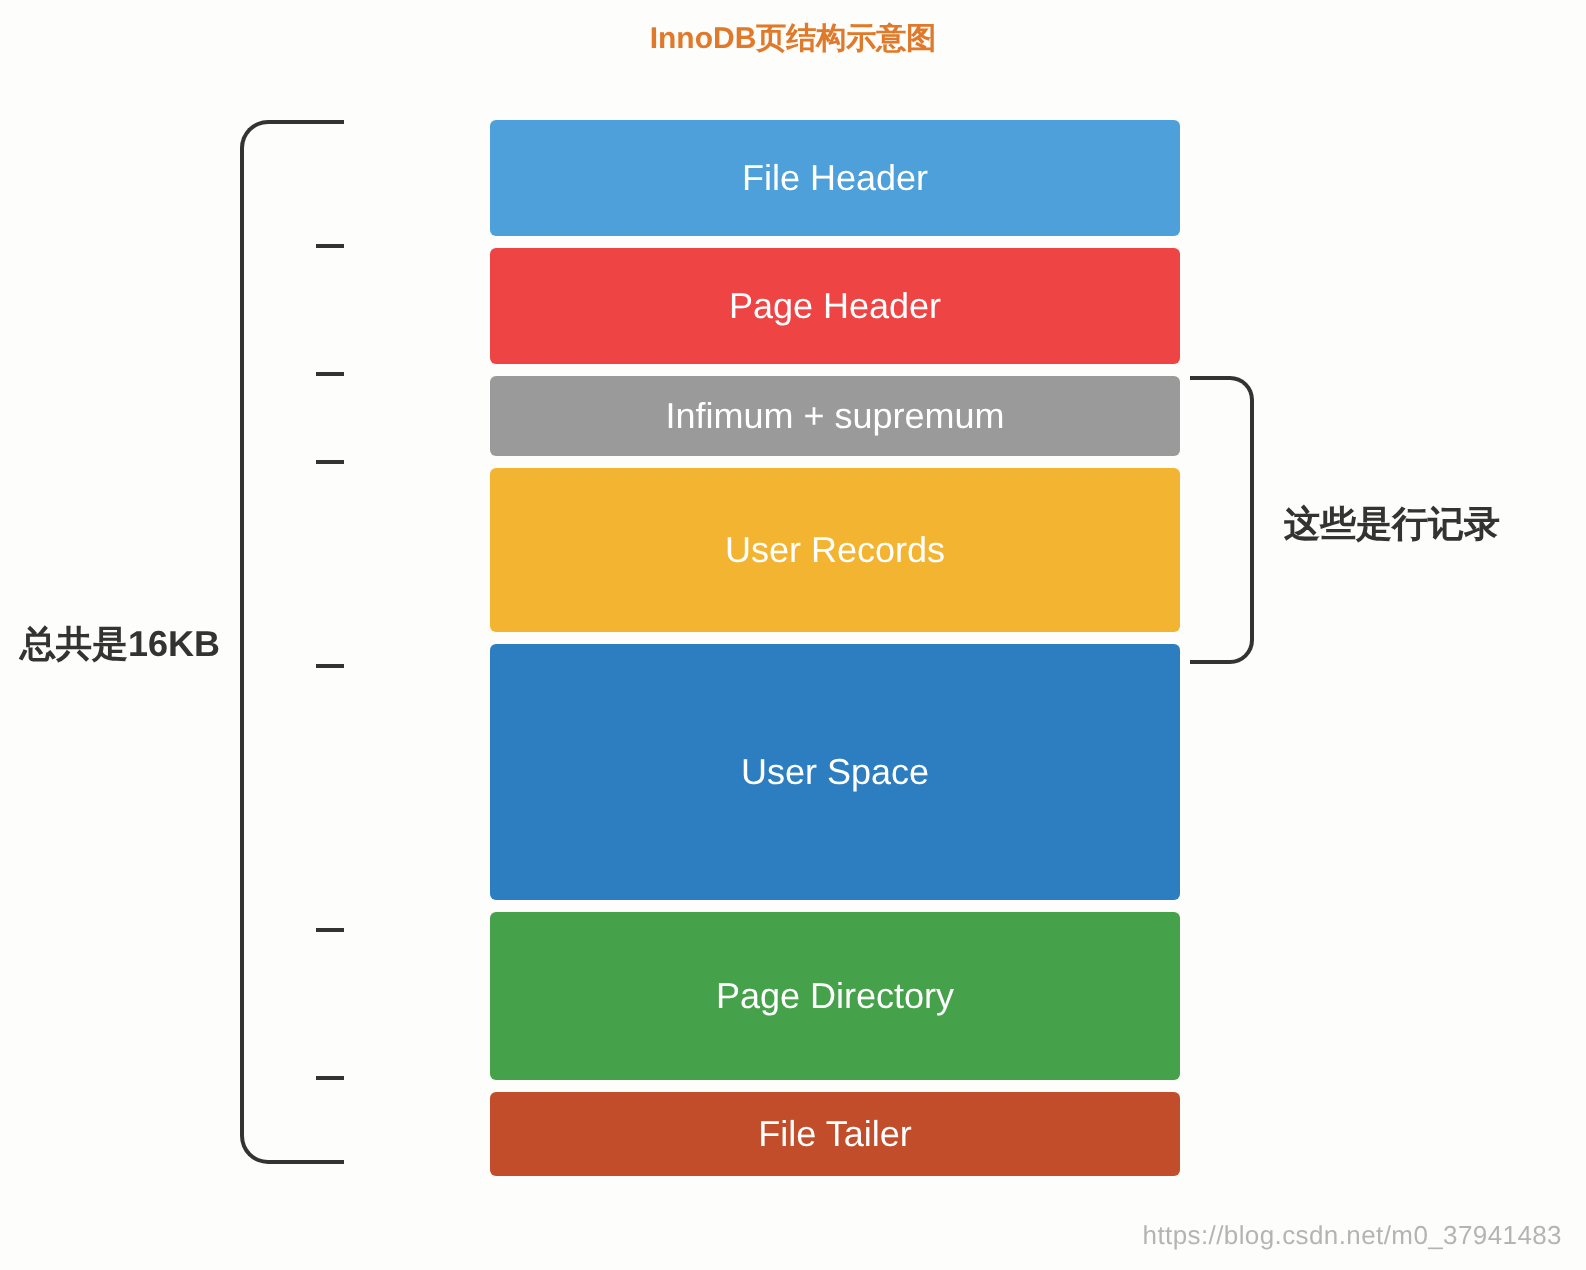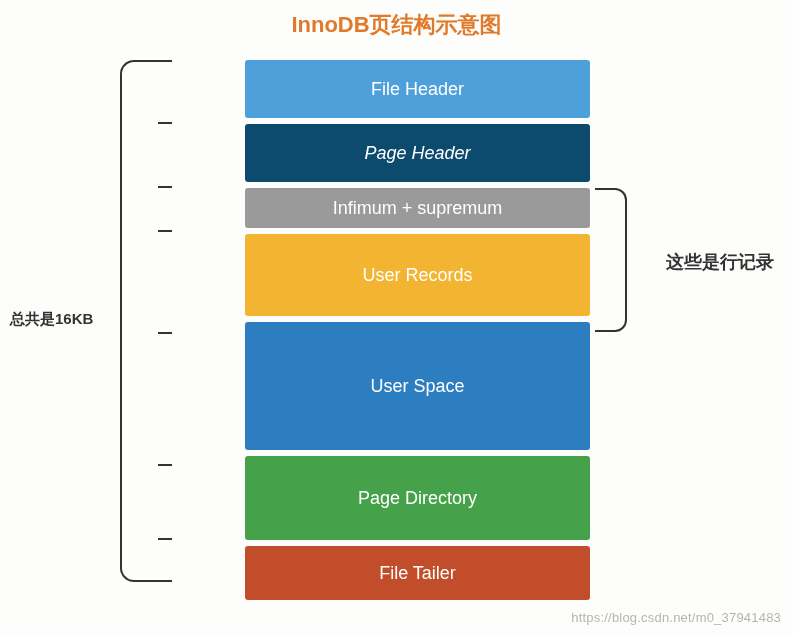--- a/index.html
+++ b/index.html
@@ -9,47 +9,47 @@
     width: 793px;
     height: 635px;
     position: relative;
   }
   .title {
     position: absolute;
     top: 10px;
     left: 0;
     width: 100%;
     text-align: center;
-    font-size: 22px;
+    font-size: 15px;
     font-weight: bold;
     color: #e07a2a;
   }
   .diagram {
     position: absolute;
     top: 60px;
     left: 245px;
     width: 345px;
   }
   .block {
     width: 345px;
     display: flex;
     align-items: center;
     justify-content: center;
     color: #fff;
     font-size: 18px;
     border-radius: 3px;
     margin-bottom: 6px;
   }
   .b-file-header { height: 58px; background: #4da0d9; }
-  .b-page-header { height: 58px; background: #0c4a6e; font-style: italic; }
+  .b-page-header { height: 58px; background: #ef4444; }
   .b-infimum     { height: 40px; background: #9a9a9a; }
   .b-user-rec    { height: 82px; background: #f3b431; }
   .b-free-space  { height: 128px; background: #2d7dc1; }
   .b-page-dir    { height: 84px; background: #46a24a; }
-  .b-file-tailer { height: 54px; background: #c24d2a; margin-bottom: 0; }
+  .b-file-tailer { height: 42px; background: #c24d2a; margin-bottom: 0; }
 
   .size-label {
     position: absolute;
     right: 360px;
     color: #e58338;
     font-size: 17px;
     width: 70px;
     text-align: right;
   }
   .tick {
@@ -74,42 +74,41 @@
     width: 14px;
     height: 2px;
     background: #333;
   }
   .left-bracket::before { top: -2px; }
   .left-bracket::after { bottom: -2px; }
   .left-label {
     position: absolute;
     left: 10px;
     top: 310px;
-    font-size: 15px;
+    font-size: 18px;
     font-weight: bold;
     color: #333;
   }
   .right-bracket {
     position: absolute;
     left: 595px;
     top: 188px;
     width: 32px;
     height: 144px;
     border: 2px solid #333;
     border-left: none;
     border-radius: 0 12px 12px 0;
   }
   .right-label {
     position: absolute;
     left: 642px;
     top: 250px;
     font-size: 18px;
     font-weight: bold;
     color: #333;
-    margin-left: 24px;
   }
   .watermark {
     position: absolute;
     bottom: 10px;
     right: 12px;
     font-size: 13px;
     color: rgba(120,120,120,0.55);
     letter-spacing: 0.2px;
   }
   

